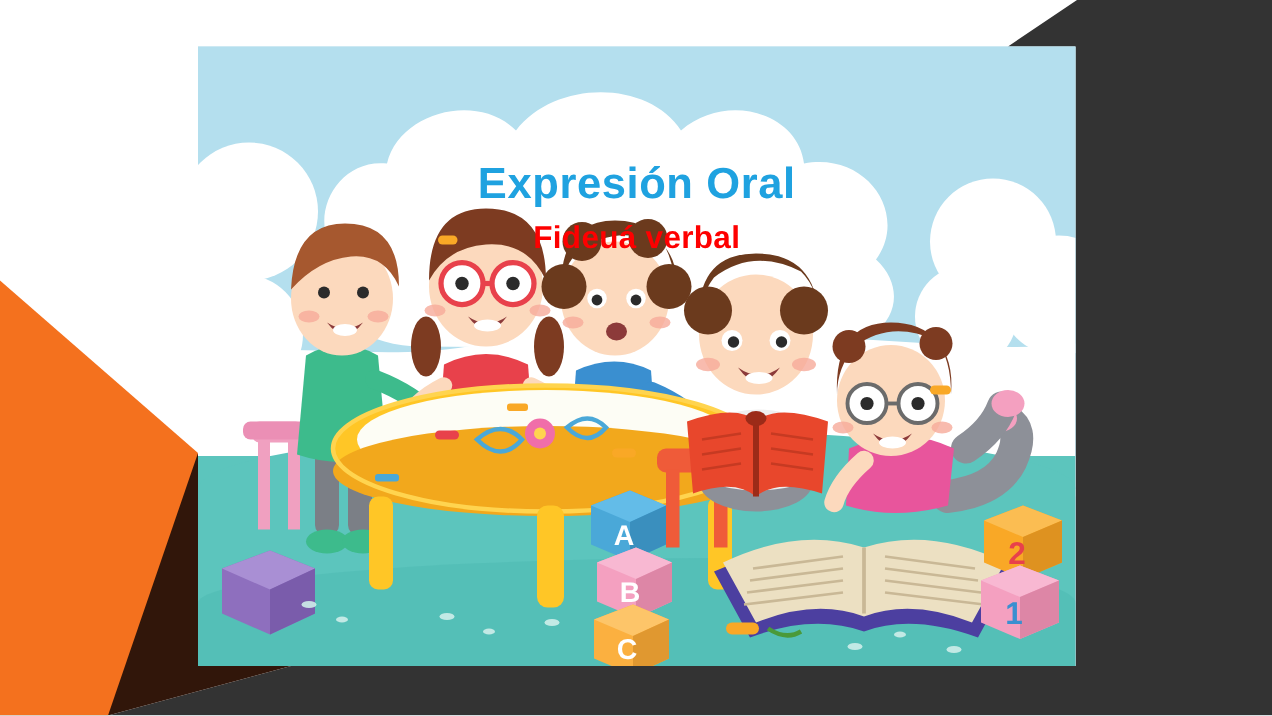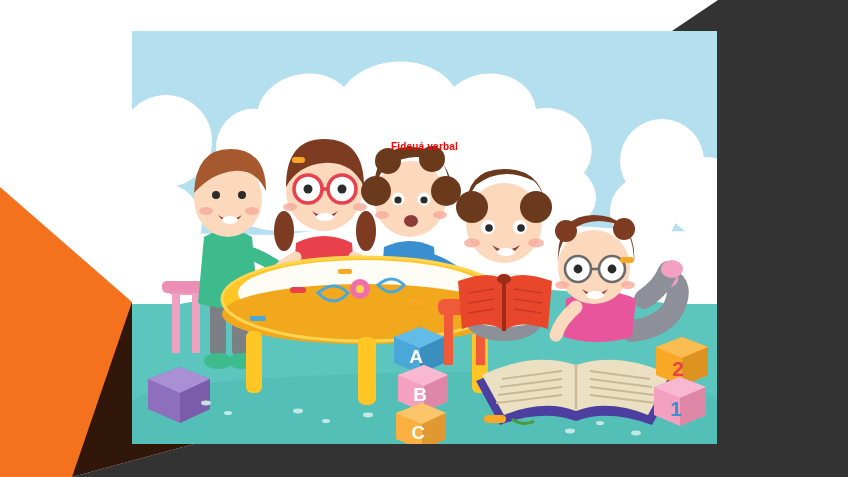--- a/index.html
+++ b/index.html
@@ -28,21 +28,21 @@
   .floor:before{ content:""; position:absolute; left:0; right:0; top:-18px;
     height:40px; background:#5cc5bd; border-radius:50%/100% 100% 0 0; }
   .floorshade{ position:absolute; left:0; right:0; bottom:0; height:72px;
     background:#4fb9b2; border-radius:60% 40% 0 0 / 30px 30px 0 0; opacity:.55;}
 
   
   #titleblock{ position:absolute; left:132px; top:108px; width:585px;
                text-align:center; z-index:40; }
   #main-title{ font-size:29px; font-weight:bold; color:#1fa2e0;
                letter-spacing:.4px; line-height:1.1; }
-  #sub-title{ margin-top:33px; font-size:10px; font-weight:bold;
+  #sub-title{ margin-top:7px; font-size:21px; font-weight:bold;
               color:#fe0000; letter-spacing:.2px; }
 
   
   .art{ position:absolute; }
 </style>
 </head>
 <body>
 
 <div id="slide">
 
@@ -300,16 +300,17 @@
         <ellipse cx="194" cy="390" rx="4" ry="2"></ellipse>
         <ellipse cx="236" cy="384" rx="5" ry="2.4"></ellipse>
         <ellipse cx="438" cy="400" rx="5" ry="2.4"></ellipse>
         <ellipse cx="468" cy="392" rx="4" ry="2"></ellipse>
         <ellipse cx="504" cy="402" rx="5" ry="2.4"></ellipse>
       </g>
     </svg>
   </div>
 
   <div id="titleblock">
+    <div id="main-title">Expresión Oral</div>
     <div id="sub-title">Fideuá verbal</div>
   </div>
 
 </div>
 
 </body></html>

